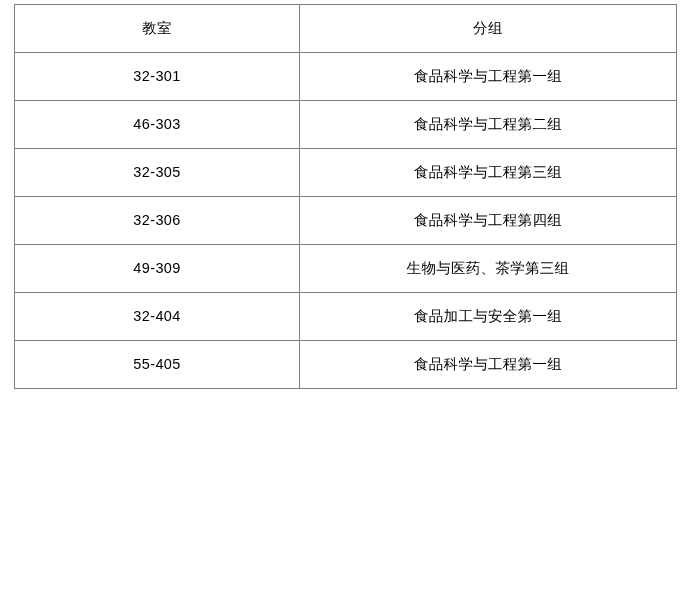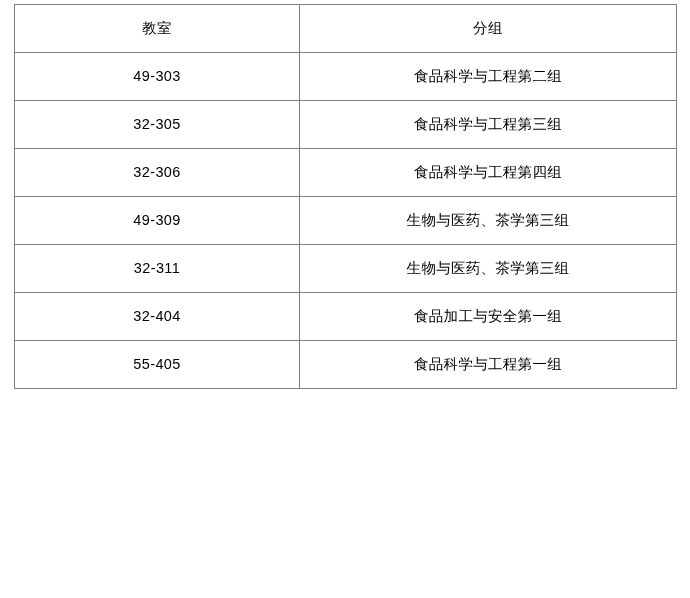--- a/index.html
+++ b/index.html
@@ -58,40 +58,40 @@
       <col class="col-group">
     </colgroup>
     <thead>
       <tr>
         <th class="header-cell">教室</th>
         <th class="header-cell">分组</th>
       </tr>
     </thead>
     <tbody>
       <tr>
-        <td class="room-cell">49-303</td>
+        <td class="room-cell">32-301</td>
+        <td class="group-cell">食品科学与工程第一组</td>
+      </tr>
+      <tr>
+        <td class="room-cell">46-303</td>
         <td class="group-cell">食品科学与工程第二组</td>
       </tr>
       <tr>
         <td class="room-cell">32-305</td>
         <td class="group-cell">食品科学与工程第三组</td>
       </tr>
       <tr>
         <td class="room-cell">32-306</td>
         <td class="group-cell">食品科学与工程第四组</td>
       </tr>
       <tr>
         <td class="room-cell">49-309</td>
         <td class="group-cell">生物与医药、茶学第三组</td>
       </tr>
       <tr>
-        <td class="room-cell">32-311</td>
-        <td class="group-cell">生物与医药、茶学第三组</td>
-      </tr>
-      <tr>
         <td class="room-cell">32-404</td>
         <td class="group-cell">食品加工与安全第一组</td>
       </tr>
       <tr>
         <td class="room-cell">55-405</td>
         <td class="group-cell">食品科学与工程第一组</td>
       </tr>
     </tbody>
   </table>
 </div>

